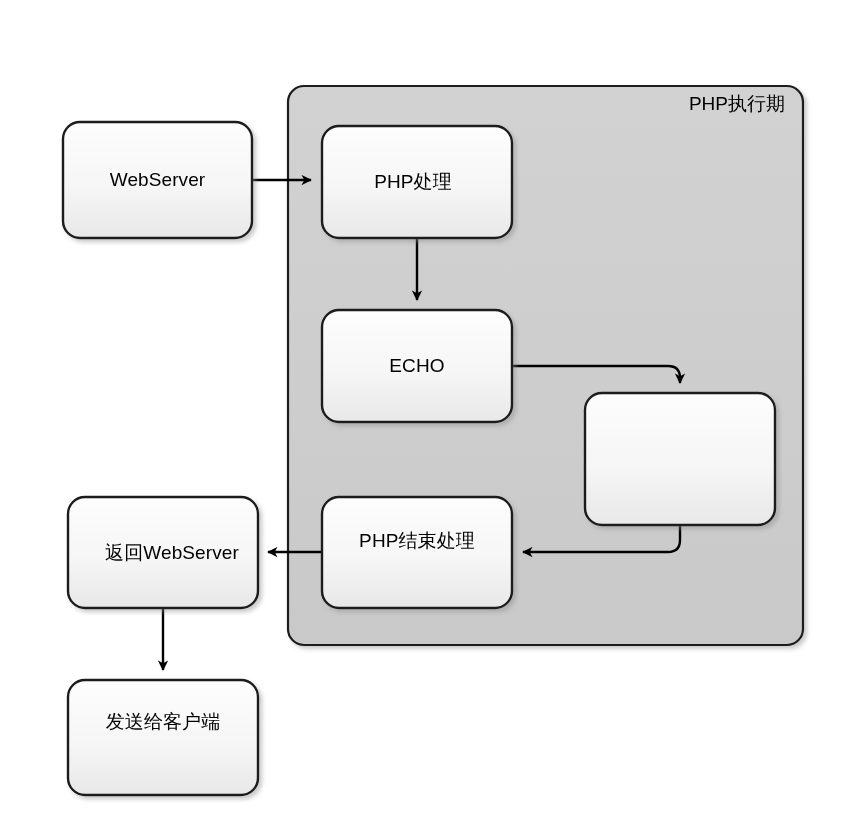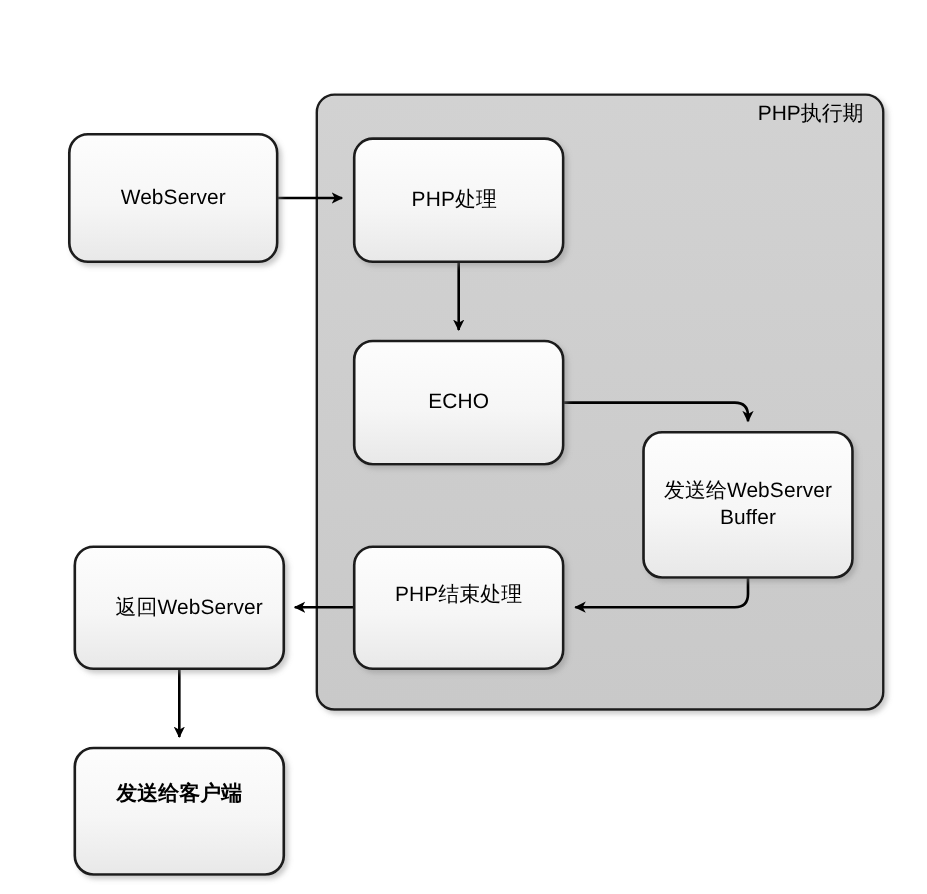--- a/index.html
+++ b/index.html
@@ -94,22 +94,20 @@
   </svg>
 
   <div class="group-label" style="left:288px; top:92px; width:497px;">PHP执行期</div>
 
   <div class="node-label" style="left:63px; top:122px; width:189px; height:116px;">WebServer</div>
 
   <div class="node-label" style="left:318px; top:126px; width:190px; height:112px;">PHP处理</div>
 
   <div class="node-label" style="left:322px; top:310px; width:190px; height:112px;">ECHO</div>
 
-  <div class="node-label" style="left:585px; top:393px; width:190px; height:132px;">发送给WebServer
-Buffer</div>
 
   <div class="node-label" style="left:322px; top:497px; width:190px; height:88px;">PHP结束处理</div>
 
   <div class="node-label" style="left:68px; top:497px; width:208px; height:111px;">返回WebServer</div>
 
-  <div class="node-label" style="left:68px; top:680px; width:190px; height:84px;font-weight:bold;">发送给客户端</div>
+  <div class="node-label" style="left:68px; top:680px; width:190px; height:84px;">发送给客户端</div>
 
 </div>
 
 </body></html>

